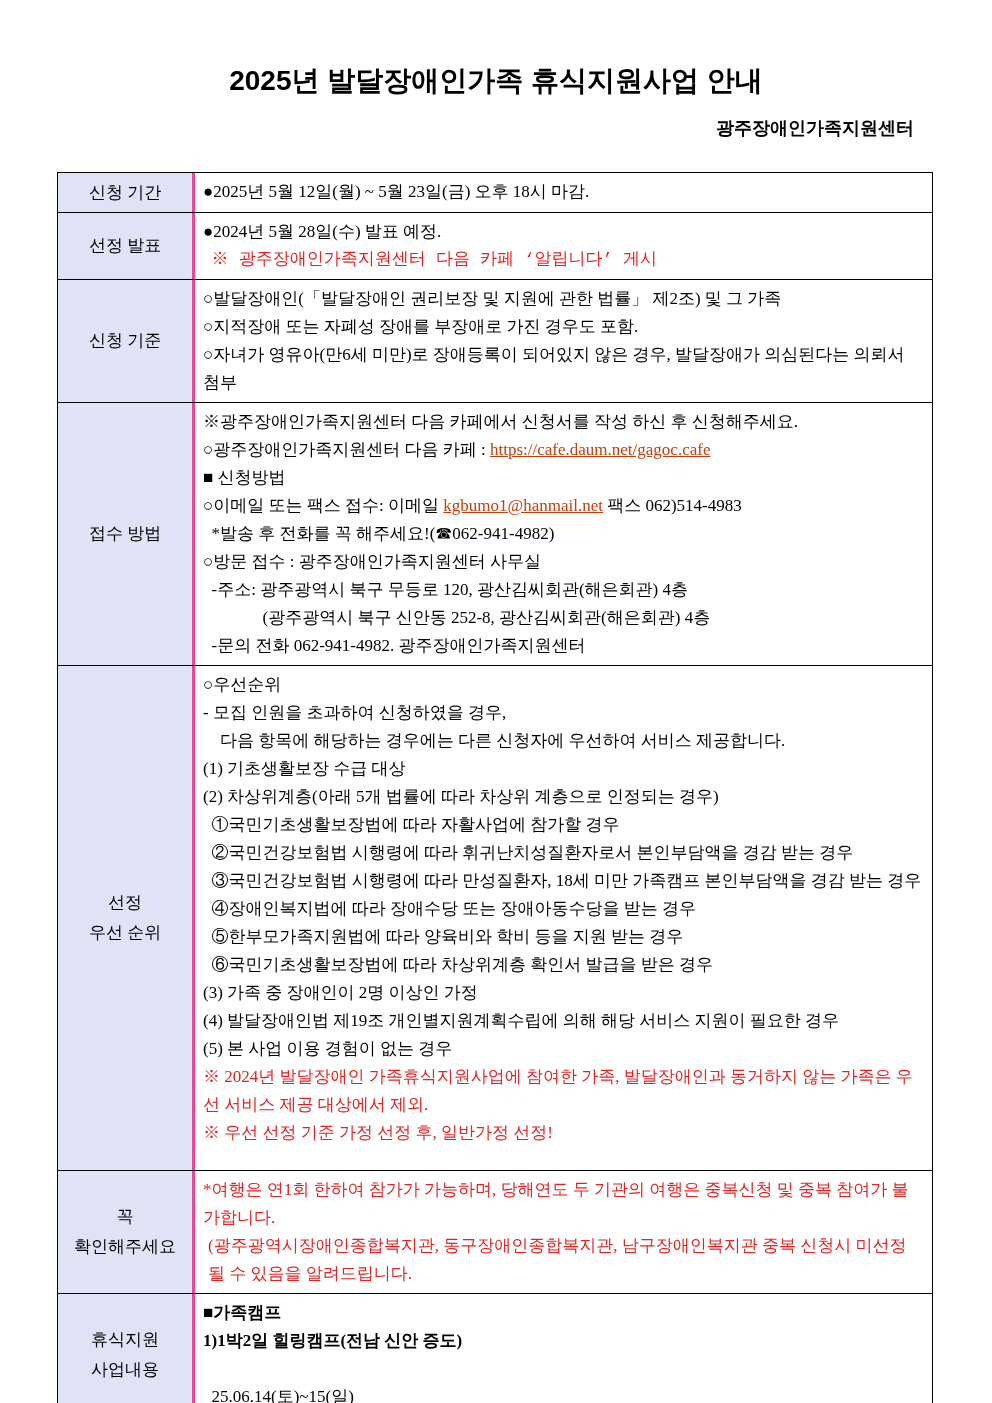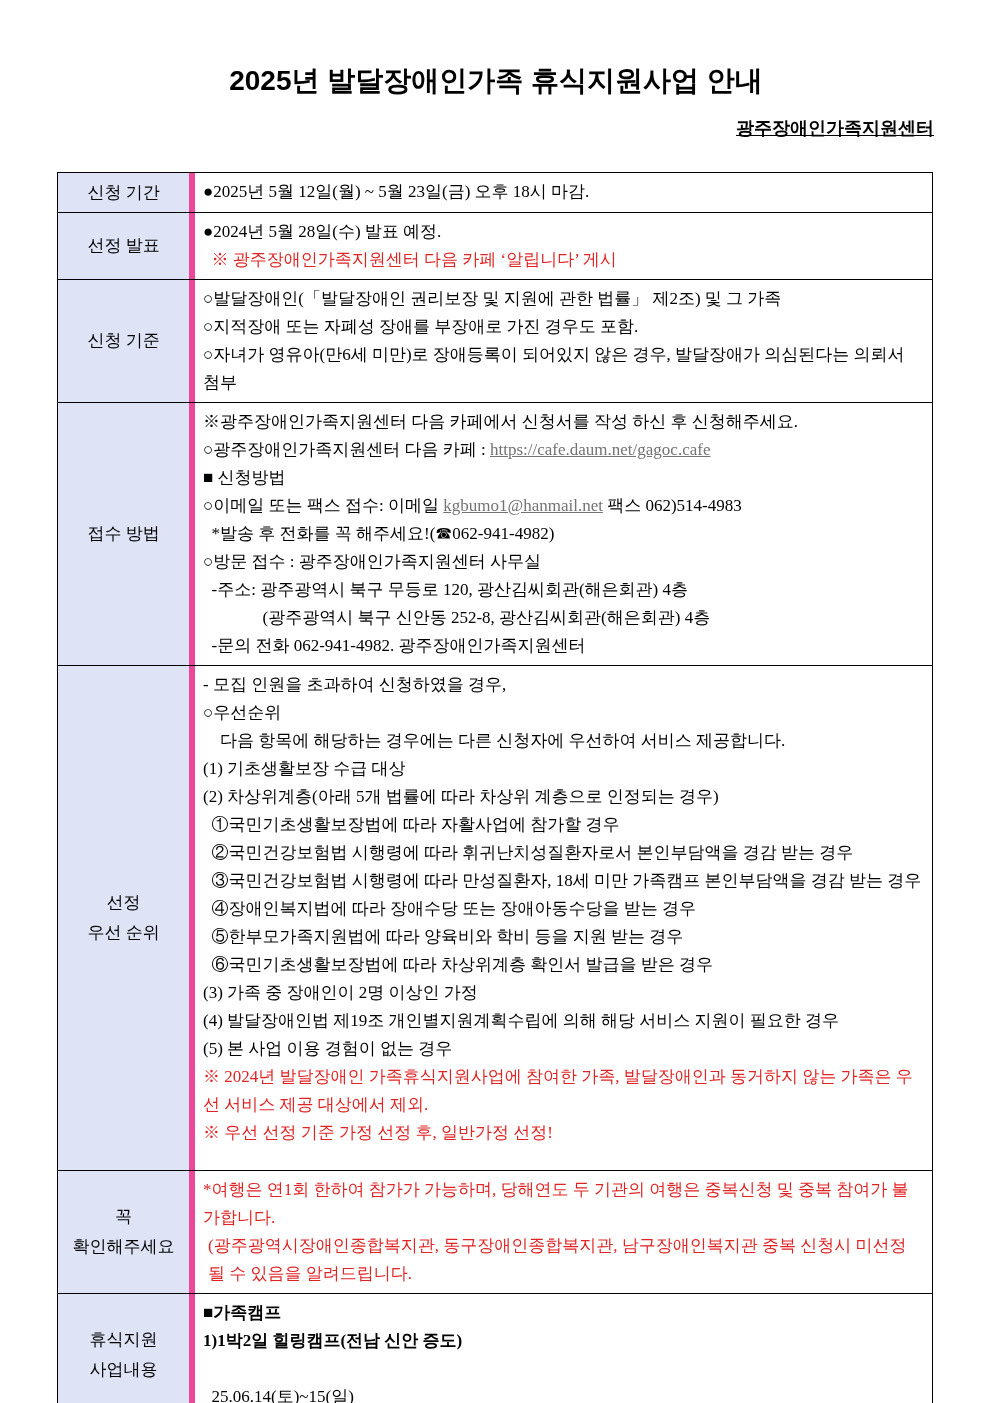--- a/index.html
+++ b/index.html
@@ -15,46 +15,45 @@
   .page-title{
     margin-top:62px;
     text-align:center;
     font-size:28px;
     font-weight:bold;
     font-family:"Liberation Sans","DejaVu Sans",sans-serif;
     letter-spacing:0px;
   }
   .page-subtitle{
     margin-top:16px;
-    margin-right:58px;
+    margin-right:78px;
     text-align:right;
     font-size:18px;
     font-weight:bold;
     font-family:"Liberation Sans","DejaVu Sans",sans-serif;
-    text-decoration:underline;
   }
   .notice-table{
     position:absolute;
     left:57px;top:172px;
     width:876px;
     border:1px solid #000;
     border-collapse:collapse;
     box-sizing:border-box;
   }
   .t-row{
     display:flex;
     border-bottom:1px solid #000;
     box-sizing:border-box;
   }
   .t-row:last-child{border-bottom:none;}
   .label-cell{
     width:137px;
     min-width:137px;
     background:#dee3f6;
-    border-right:6px solid #ec4899;
+    border-right:3px solid #ec4899;
     display:flex;
     flex-direction:column;
     justify-content:center;
     align-items:center;
     text-align:center;
     font-size:17px;
     line-height:30px;
     padding:4px 2px;
     box-sizing:border-box;
   }
@@ -73,21 +72,21 @@
   .t-row:nth-child(1){min-height:40px;}
   .t-row:nth-child(2){min-height:66px;}
   .t-row:nth-child(3){min-height:80px;}
   .t-row:nth-child(4){min-height:254px;}
   .t-row:nth-child(5){min-height:505px;}
   .t-row:nth-child(6){min-height:111px;}
   .t-row:nth-child(7){min-height:76px;}
   .line{min-height:28px;}
   .red{color:#e02424;}
   .bold{font-weight:bold;}
-  a.doc-link{color:#737373;text-decoration:underline;cursor:pointer;}
+  a.doc-link{color:#c2410c;text-decoration:underline;cursor:pointer;}
 </style>
 </head>
 <body>
 
 <div class="page">
   <div class="page-title">2025년 발달장애인가족 휴식지원사업 안내</div>
   <div class="page-subtitle">광주장애인가족지원센터</div>
   <div class="notice-table" id="table-root">
       <div class="t-row">
         <div class="label-cell">
@@ -96,21 +95,21 @@
         <div class="content-cell">
           <div class="line"><span>●2025년 5월 12일(월) ~ 5월 23일(금) 오후 18시 마감.</span></div>
         </div>
       </div>
       <div class="t-row">
         <div class="label-cell">
           <div>선정 발표</div>
         </div>
         <div class="content-cell">
           <div class="line"><span>●2024년 5월 28일(수) 발표 예정.</span></div>
-          <div class="line red" style="padding-left: 0.5em;"><span>※ 광주장애인가족지원센터 다음 카페 ‘알립니다’ 게시</span></div>
+          <div class="line red" style="padding-left: 0.5em; font-family: Liberation Mono, monospace;"><span>※ 광주장애인가족지원센터 다음 카페 ‘알립니다’ 게시</span></div>
         </div>
       </div>
       <div class="t-row">
         <div class="label-cell">
           <div>신청 기준</div>
         </div>
         <div class="content-cell">
           <div class="line"><span>○발달장애인(「발달장애인 권리보장 및 지원에 관한 법률」 제2조) 및 그 가족</span></div>
           <div class="line"><span>○지적장애 또는 자폐성 장애를 부장애로 가진 경우도 포함.</span></div>
           <div class="line"><span>○자녀가 영유아(만6세 미만)로 장애등록이 되어있지 않은 경우, 발달장애가 의심된다는 의뢰서 첨부</span></div>
@@ -131,22 +130,22 @@
           <div class="line" style="padding-left: 3.5em;"><span>(광주광역시 북구 신안동 252-8, 광산김씨회관(해은회관) 4층</span></div>
           <div class="line" style="padding-left: 0.5em;"><span>-문의 전화 062-941-4982. 광주장애인가족지원센터</span></div>
         </div>
       </div>
       <div class="t-row">
         <div class="label-cell">
           <div>선정</div>
           <div>우선 순위</div>
         </div>
         <div class="content-cell">
+          <div class="line"><span>○우선순위</span></div>
           <div class="line"><span>- 모집 인원을 초과하여 신청하였을 경우,</span></div>
-          <div class="line"><span>○우선순위</span></div>
           <div class="line" style="padding-left: 1em;"><span>다음 항목에 해당하는 경우에는 다른 신청자에 우선하여 서비스 제공합니다.</span></div>
           <div class="line"><span>(1) 기초생활보장 수급 대상</span></div>
           <div class="line"><span>(2) 차상위계층(아래 5개 법률에 따라 차상위 계층으로 인정되는 경우)</span></div>
           <div class="line" style="padding-left: 0.5em;"><span>①국민기초생활보장법에 따라 자활사업에 참가할 경우</span></div>
           <div class="line" style="padding-left: 0.5em;"><span>②국민건강보험법 시행령에 따라 휘귀난치성질환자로서 본인부담액을 경감 받는 경우</span></div>
           <div class="line" style="padding-left: 0.5em;"><span>③국민건강보험법 시행령에 따라 만성질환자, 18세 미만 가족캠프 본인부담액을 경감 받는 경우</span></div>
           <div class="line" style="padding-left: 0.5em;"><span>④장애인복지법에 따라 장애수당 또는 장애아동수당을 받는 경우</span></div>
           <div class="line" style="padding-left: 0.5em;"><span>⑤한부모가족지원법에 따라 양육비와 학비 등을 지원 받는 경우</span></div>
           <div class="line" style="padding-left: 0.5em;"><span>⑥국민기초생활보장법에 따라 차상위계층 확인서 발급을 받은 경우</span></div>
           <div class="line"><span>(3) 가족 중 장애인이 2명 이상인 가정</span></div>

